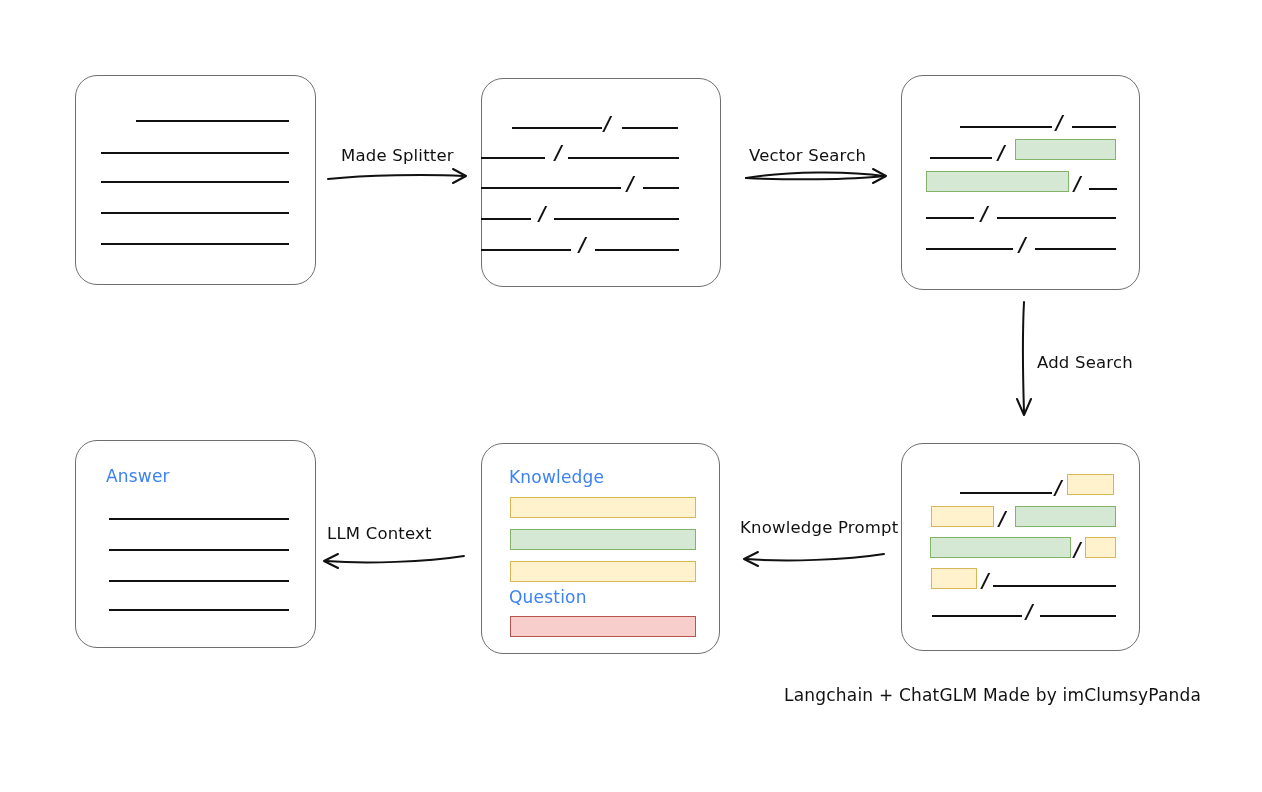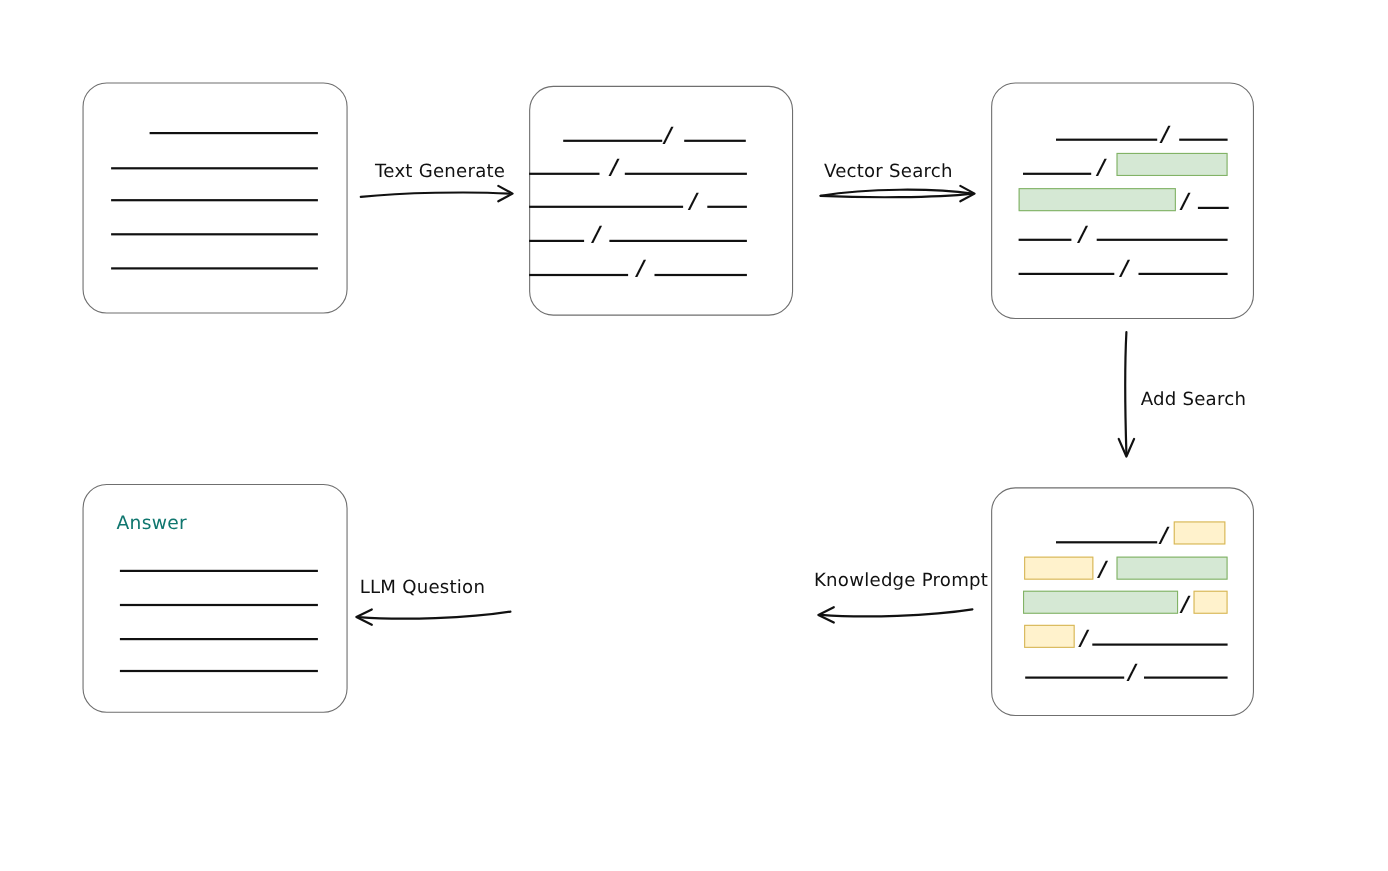--- a/index.html
+++ b/index.html
@@ -48,21 +48,21 @@
     height: 21px;
   }
   .hl-green { background: #d5e8d4; border-color: #82b366; }
   .hl-yellow { background: #fff2cc; border-color: #d6b656; }
   .hl-red { background: #f8cecc; border-color: #b85450; }
 
   .box-label {
     position: absolute;
     font-family: "DejaVu Sans", sans-serif;
     font-size: 17px;
-    color: #0f766e;
+    color: #3b82f6;
     letter-spacing: 0.2px;
     white-space: nowrap;
   }
   .edge-label {
     position: absolute;
     font-family: "DejaVu Sans", sans-serif;
     font-size: 16.5px;
     color: #111111;
     white-space: nowrap;
     letter-spacing: 0.2px;
@@ -93,21 +93,21 @@
 <div id="canvas">
 
   <div class="doc-box" style="left:75px; top:75px; width:241px; height:210px;">
     <div class="rule" style="left:60px; top:44px; width:153px;"></div>
     <div class="rule" style="left:25px; top:76px; width:188px;"></div>
     <div class="rule" style="left:25px; top:105px; width:188px;"></div>
     <div class="rule" style="left:25px; top:136px; width:188px;"></div>
     <div class="rule" style="left:25px; top:167px; width:188px;"></div>
   </div>
 
-  <div class="edge-label" style="left:341px; top:146px;">Text Generate</div>
+  <div class="edge-label" style="left:341px; top:146px;">Made Splitter</div>
   <svg class="arrow" style="left:326px; top:165px;" width="150" height="22" viewBox="0 0 150 22">
     <path d="M2,14 C40,10 100,9 137,11"></path>
     <polyline points="127,4 140,11 127,18"></polyline>
   </svg>
 
   <div class="doc-box" style="left:481px; top:78px; width:240px; height:209px;">
 
     <div class="rule" style="left:30px; top:48px; width:90px;"></div>
     <div class="slash" style="left:122px; top:35px;">/</div>
     <div class="rule" style="left:140px; top:48px; width:56px;"></div>
@@ -187,29 +187,38 @@
     <div class="slash" style="left:124px; top:158px;">/</div>
     <div class="rule" style="left:138px; top:171px; width:76px;"></div>
   </div>
 
   <div class="edge-label" style="left:740px; top:518px;">Knowledge Prompt</div>
   <svg class="arrow" style="left:736px; top:545px;" width="152" height="22" viewBox="0 0 152 22">
     <path d="M148,9 C110,15 50,17 10,14"></path>
     <polyline points="22,7 8,14 22,21"></polyline>
   </svg>
 
-
-  <div class="edge-label" style="left:327px; top:524px;">LLM Question</div>
+  <div class="doc-box" style="left:481px; top:443px; width:239px; height:211px;">
+    <div class="box-label" style="left:27px; top:23px;">Knowledge</div>
+    <div class="hl hl-yellow" style="left:28px; top:53px; width:186px;"></div>
+    <div class="hl hl-green" style="left:28px; top:85px; width:186px;"></div>
+    <div class="hl hl-yellow" style="left:28px; top:117px; width:186px;"></div>
+    <div class="box-label" style="left:27px; top:143px;">Question</div>
+    <div class="hl hl-red" style="left:28px; top:172px; width:186px;"></div>
+  </div>
+
+  <div class="edge-label" style="left:327px; top:524px;">LLM Context</div>
   <svg class="arrow" style="left:316px; top:548px;" width="152" height="22" viewBox="0 0 152 22">
     <path d="M148,8 C110,14 50,16 10,13"></path>
     <polyline points="22,6 8,13 22,20"></polyline>
   </svg>
 
   <div class="doc-box" style="left:75px; top:440px; width:241px; height:208px;">
     <div class="box-label" style="left:30px; top:25px;">Answer</div>
     <div class="rule" style="left:33px; top:77px; width:180px;"></div>
     <div class="rule" style="left:33px; top:108px; width:180px;"></div>
     <div class="rule" style="left:33px; top:139px; width:180px;"></div>
     <div class="rule" style="left:33px; top:168px; width:180px;"></div>
   </div>
 
+  <div class="caption" style="left:784px; top:685px;">Langchain + ChatGLM Made by imClumsyPanda</div>
 
 </div>
 
 </body></html>

